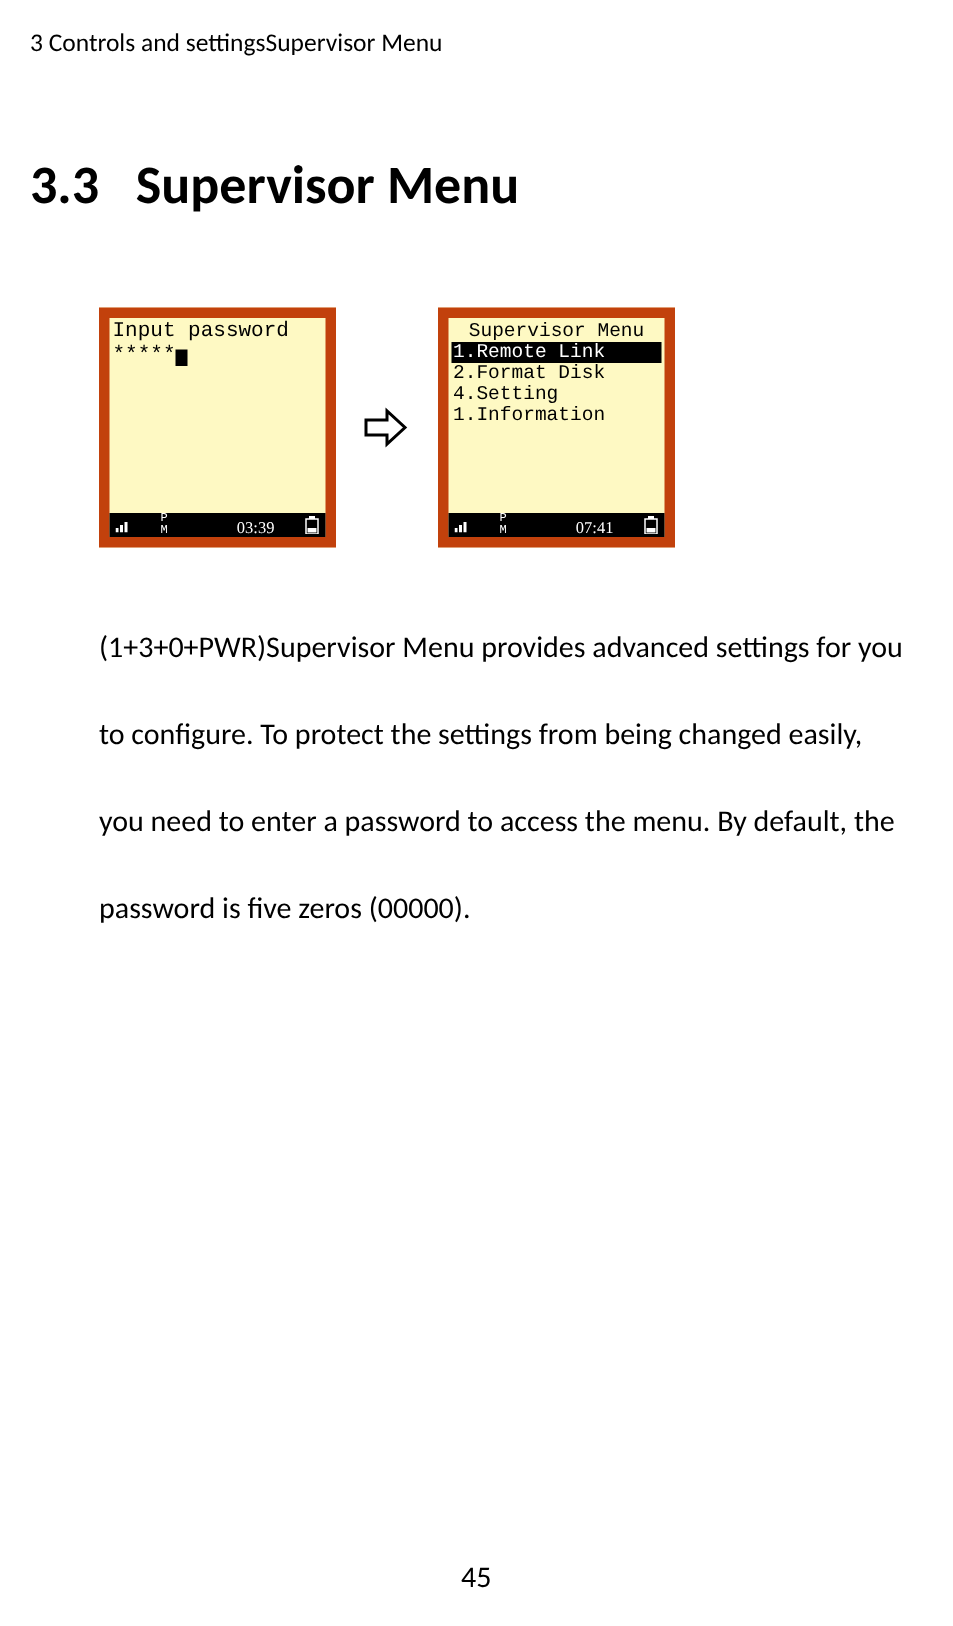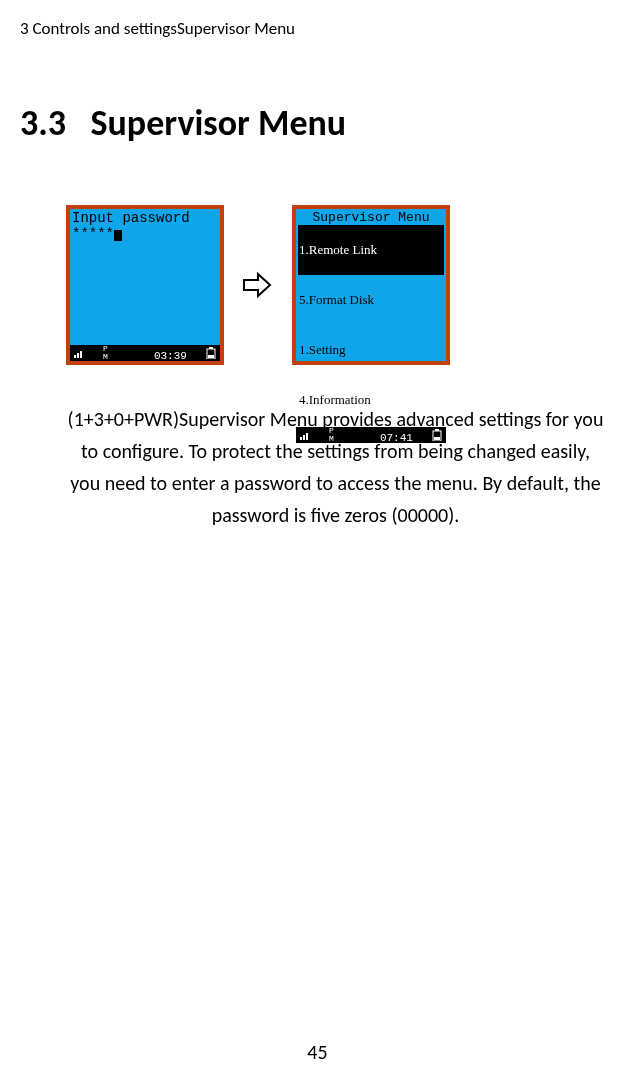--- a/index.html
+++ b/index.html
@@ -30,22 +30,22 @@
     .screens-row {
       display: flex;
       align-items: center;
       gap: 16px;
       padding-left: 46px;
       margin-bottom: 38px;
     }
     .screen {
       width: 158px;
       height: 160px;
-      border: 4px solid #c2410c;
-      background: #0ea5e9;
+      border: 7px solid #c2410c;
+      background: #fef9c3;
       display: flex;
       flex-direction: column;
       position: relative;
     }
     .screen-body {
       flex: 1;
       padding: 2px;
       display: flex;
       flex-direction: column;
     }
@@ -56,24 +56,24 @@
       white-space: pre;
       letter-spacing: 0px;
     }
     .screen-title {
       text-align: center;
       font-family: 'Courier New', monospace;
       font-size: 13px;
       line-height: 14px;
     }
     .menu-item {
-      font-family: Liberation Serif, serif;
+      font-family: Liberation Mono, monospace;
       font-size: 13px;
       line-height: 14px;
-      padding: 18px 1px;
+      padding: 0 1px;
       white-space: pre;
     }
     .menu-item.selected {
       background: #000;
       color: #fff;
     }
     .password-line {
       font-family: 'Courier New', monospace;
       font-size: 14px;
       line-height: 14px;
@@ -110,44 +110,43 @@
     }
     .status-icon-right {
       position: absolute;
       right: 4px;
       width: 10px;
       height: 12px;
       display: flex;
       align-items: center;
     }
     .status-time {
-      font-family: Liberation Mono, monospace;
+      font-family: Liberation Serif, serif;
       font-size: 11px;
       letter-spacing: 0px;
       margin-left: 44px;
     }
     .status-pm {
       font-family: 'Courier New', monospace;
       font-size: 8px;
       line-height: 8px;
       display: inline-block;
       margin-right: 2px;
     }
     .arrow-container {
       width: 36px;
       display: flex;
       align-items: center;
       justify-content: center;
     }
     .body-text {
       font-size: 20px;
-      line-height: 32px;
+      line-height: 58px;
       padding-left: 46px;
       padding-right: 10px;
-      text-align: center;
     }
     .page-number {
       position: absolute;
       bottom: 20px;
       left: 0;
       right: 0;
       text-align: center;
       font-size: 20px;
     }
   </style>
@@ -194,23 +193,23 @@
   <div class="arrow-container">
     <svg width="32" height="28" viewBox="0 0 32 28">
       <path d="M 2 9 L 16 9 L 16 3 L 28 14 L 16 25 L 16 19 L 2 19 Z" fill="none" stroke="#000" stroke-width="2"></path>
     </svg>
   </div>
 
   <div class="screen">
     <div class="screen-body">
       <div class="screen-title">Supervisor Menu</div>
       <div class="menu-item selected">1.Remote Link</div>
-      <div class="menu-item">5.Format Disk</div>
-      <div class="menu-item">1.Setting</div>
-      <div class="menu-item">4.Information</div>
+      <div class="menu-item">2.Format Disk</div>
+      <div class="menu-item">4.Setting</div>
+      <div class="menu-item">1.Information</div>
     </div>
     <div class="status-bar">
       <span class="status-icon-left">
         <svg width="10" height="10" viewBox="0 0 10 10">
             <rect x="0" y="7" width="2" height="3" fill="#fff"></rect>
             <rect x="3" y="5" width="2" height="5" fill="#fff"></rect>
             <rect x="6" y="3" width="2" height="7" fill="#fff"></rect>
           </svg>
       </span>
       <span>

